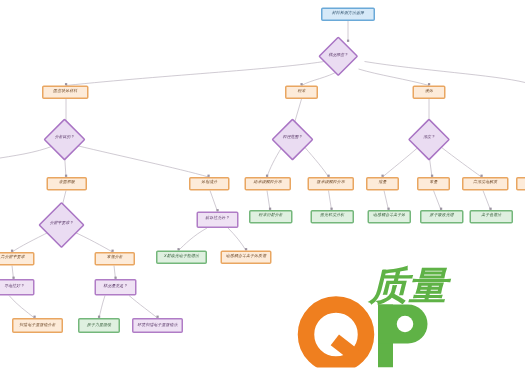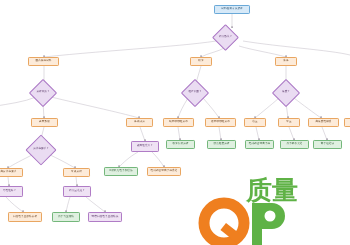--- a/index.html
+++ b/index.html
@@ -1,21 +1,21 @@
 <!DOCTYPE html>
 <html><head>
 <meta charset="utf-8">
 <style>
   html,body{margin:0;padding:0;}
   body{
     width:350px;height:245px;overflow:hidden;position:relative;
     background:#ffffff;
     font-family:"DejaVu Sans","Liberation Sans",sans-serif;
   }
-  #canvas{position:absolute;left:0;top:0;width:306px;height:245px;}
+  #canvas{position:absolute;left:0;top:0;width:306px;height:245px;font-style:italic;}
   .edges{position:absolute;left:0;top:0;width:350px;height:245px;pointer-events:none;}
 
   .node{
     position:absolute;box-sizing:border-box;
     display:flex;align-items:center;justify-content:center;
     text-align:center;line-height:1.05;
     font-size:2.6px;letter-spacing:.1px;
     border-radius:1.2px;
     white-space:nowrap;overflow:hidden;
   }

